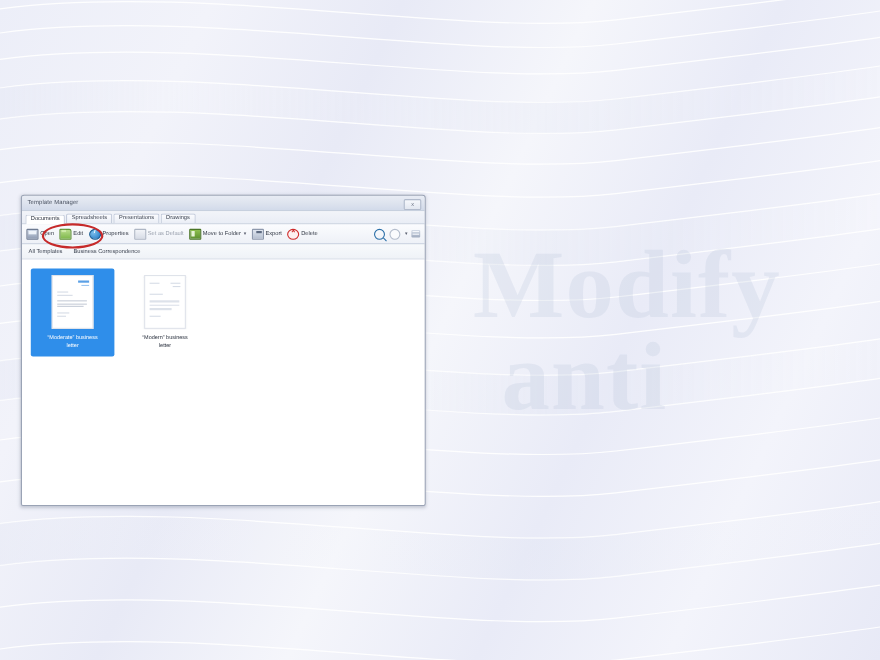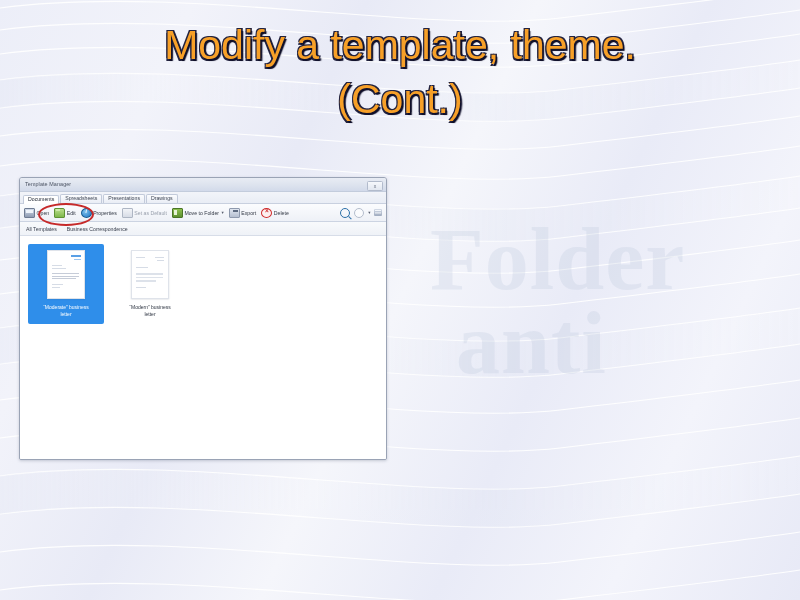--- a/index.html
+++ b/index.html
@@ -308,26 +308,24 @@
     </g>
     <g fill="url(#bandgrad)" opacity="0.5">
       <path d="M0,80 C180,56 420,106 560,90 C680,76 760,66 800,60 L800,88 C760,94 680,104 560,118 C420,134 180,84 0,108 Z"></path>
       <path d="M0,196 C180,172 420,222 560,206 C680,192 760,182 800,176 L800,208 C760,214 680,224 560,238 C420,254 180,204 0,228 Z"></path>
       <path d="M0,328 C180,304 420,354 560,338 C680,324 760,314 800,308 L800,344 C760,350 680,360 560,374 C420,390 180,340 0,364 Z"></path>
       <path d="M0,476 C180,452 420,502 560,486 C680,472 760,462 800,456 L800,494 C760,500 680,510 560,524 C420,540 180,490 0,514 Z"></path>
     </g>
   </svg>
 
   <div id="watermark">
-    <span>Folder</span>
+    <span>Modify</span>
     <span class="wm2">anti</span>
   </div>
 
-  <div id="title">Modify a template, theme.
-(Cont.)</div>
 
   <div id="dialog">
 
     <div class="titlebar">
       <div class="titlebar-text">Template Manager</div>
       <div class="titlebar-close">x</div>
     </div>
 
     <div class="tabstrip">
       <div class="tab active">Documents</div>

